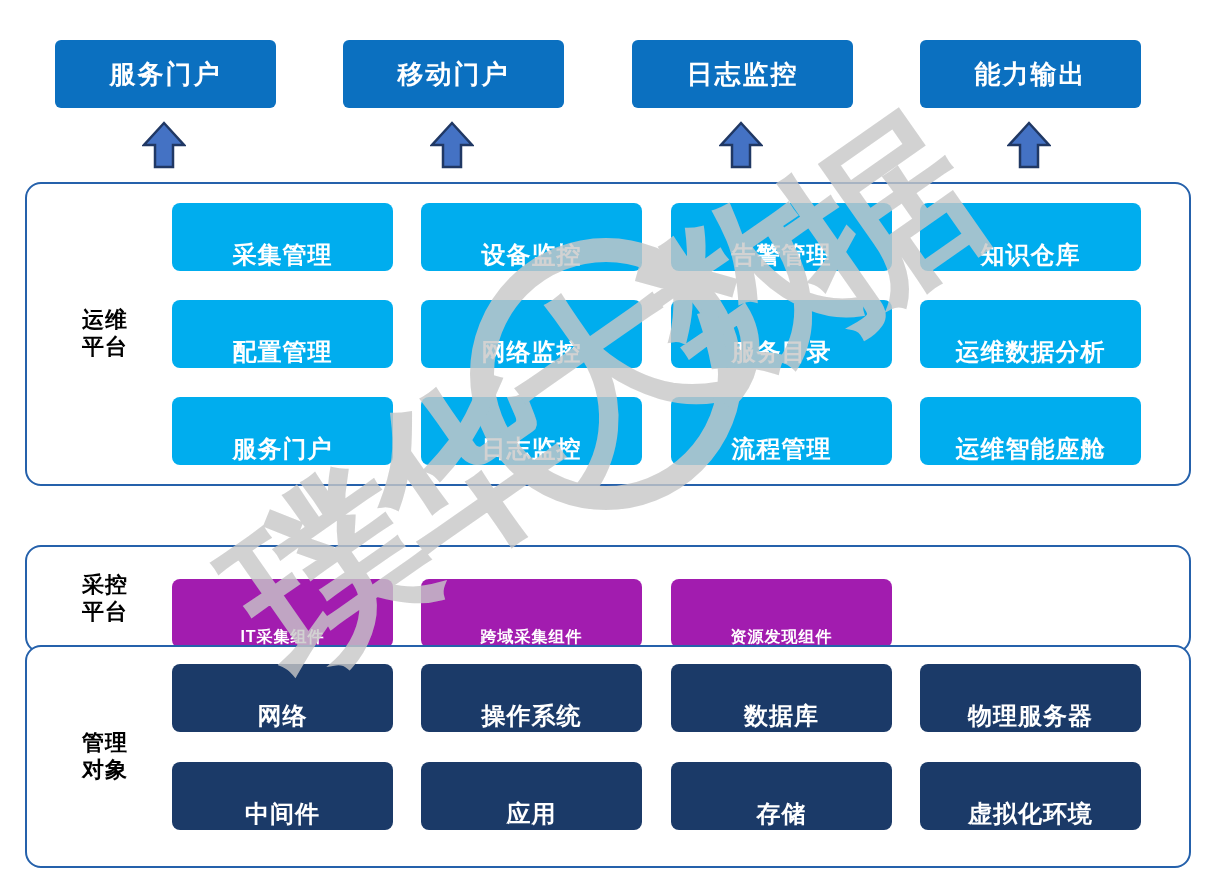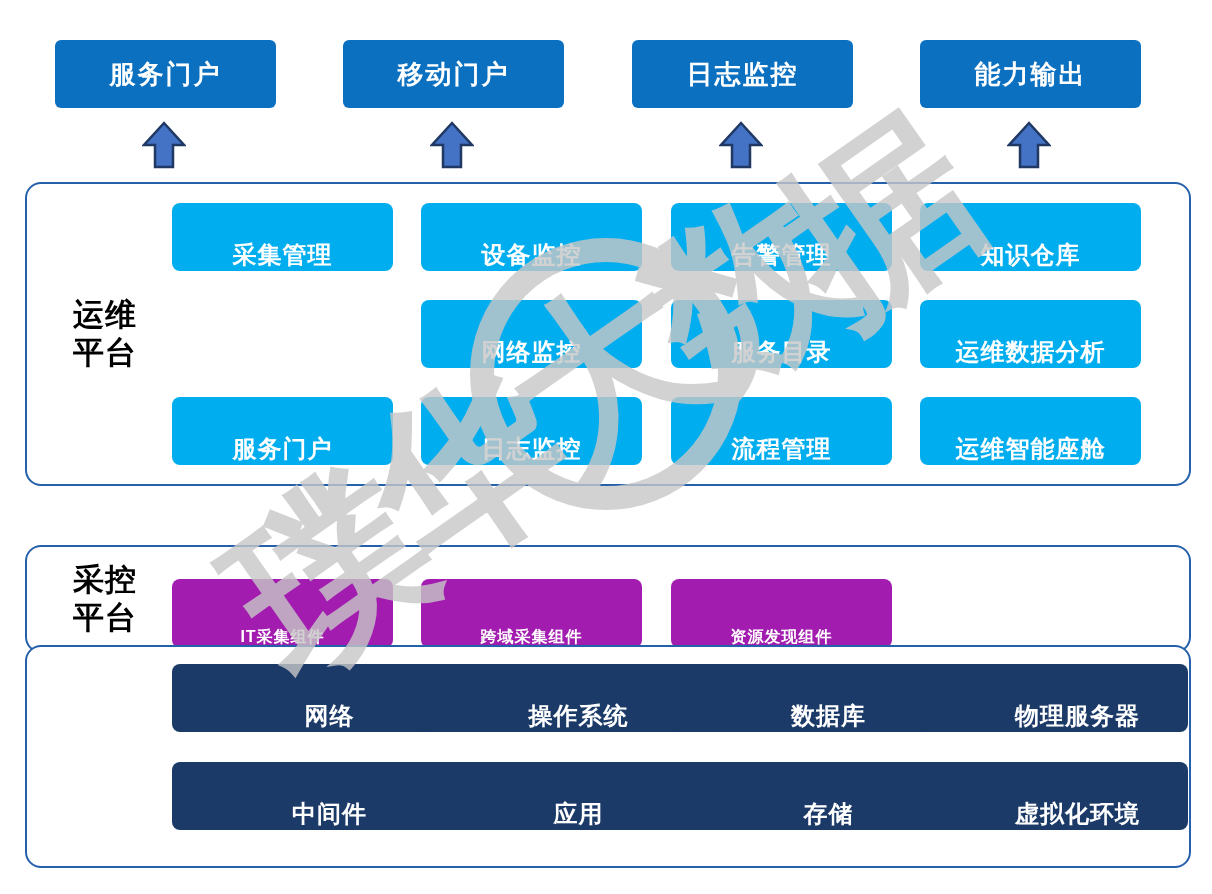--- a/index.html
+++ b/index.html
@@ -23,34 +23,34 @@
   .panel{
     position:absolute;left:25px;width:1166px;box-sizing:border-box;
     background:#ffffff;border:2px solid #2561ab;border-radius:16px;
   }
   .panel.ops{top:182px;height:304px;}
   .panel.collect{top:509px;height:108px;margin-top:36px;}
   .panel.managed{top:645px;height:223px;}
   .panel-label{
     position:absolute;left:20px;top:0;bottom:0;width:116px;
     display:flex;align-items:center;justify-content:center;text-align:center;
-    font-size:31px;font-weight:700;color:#000000;line-height:1.22;
+    font-size:22px;font-weight:700;color:#000000;line-height:1.22;
     white-space:pre-line;letter-spacing:1px;
   }
   
   .cell{
     position:absolute;width:221px;height:68px;border-radius:8px;
     display:flex;align-items:flex-end;justify-content:center;
     color:#ffffff;font-size:24px;font-weight:700;letter-spacing:1px;
   }
   .cell.c0{left:145px}.cell.c1{left:394px}.cell.c2{left:644px}.cell.c3{left:893px}
   .ops .cell{background:#00adee;}
   .ops .r0{top:19px}.ops .r1{top:116px}.ops .r2{top:213px}
   .collect .cell{background:#a21caf;height:69px;top:32px;font-size:16px;}
-  .managed .cell{background:#1b3a68;padding-left:47px;}
+  .managed .cell{background:#1b3a68;}
   .managed .r0{top:17px}.managed .r1{top:115px}
   
   .watermark{position:absolute;inset:0;pointer-events:none;opacity:0.8;z-index:6;}
   .wm-char{
     position:absolute;width:200px;height:200px;
     display:flex;align-items:center;justify-content:center;
     font-size:186px;font-weight:700;line-height:1;color:#c8c8c8;
     transform:rotate(-35deg);
   }
   .wm-char.w0{left:232px;top:472px}
@@ -102,20 +102,23 @@
       </div>
     <div class="cell r0 c1">
         <span>设备监控</span>
       </div>
     <div class="cell r0 c2">
         <span>告警管理</span>
       </div>
     <div class="cell r0 c3">
         <span>知识仓库</span>
       </div>
+    <div class="cell r1 c0">
+        <span>配置管理</span>
+      </div>
     <div class="cell r1 c1">
         <span>网络监控</span>
       </div>
     <div class="cell r1 c2">
         <span>服务目录</span>
       </div>
     <div class="cell r1 c3">
         <span>运维数据分析</span>
       </div>
     <div class="cell r2 c0">
@@ -140,20 +143,22 @@
       </div>
     <div class="cell c1">
         <span>跨域采集组件</span>
       </div>
     <div class="cell c2">
         <span>资源发现组件</span>
       </div>
   </div>
 
   <div class="panel managed">
+    <div class="panel-label">管理
+对象</div>
     <div class="cell r0 c0">
         <span>网络</span>
       </div>
     <div class="cell r0 c1">
         <span>操作系统</span>
       </div>
     <div class="cell r0 c2">
         <span>数据库</span>
       </div>
     <div class="cell r0 c3">

